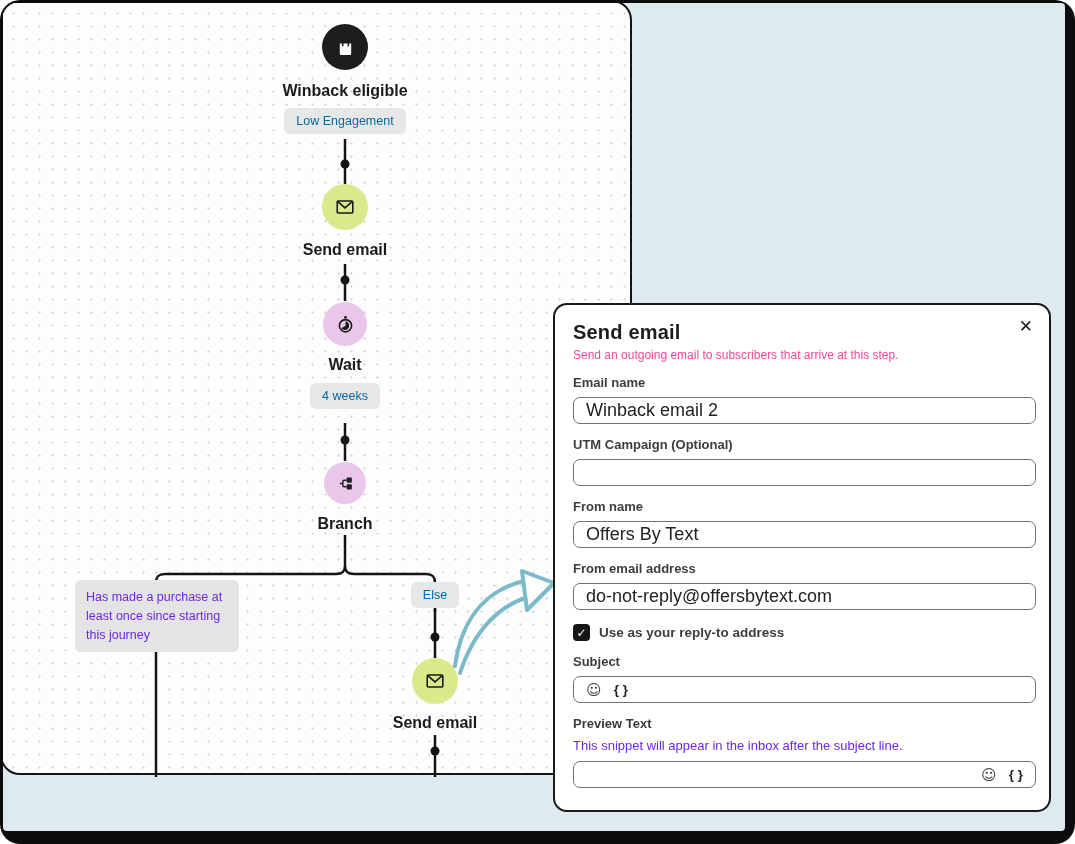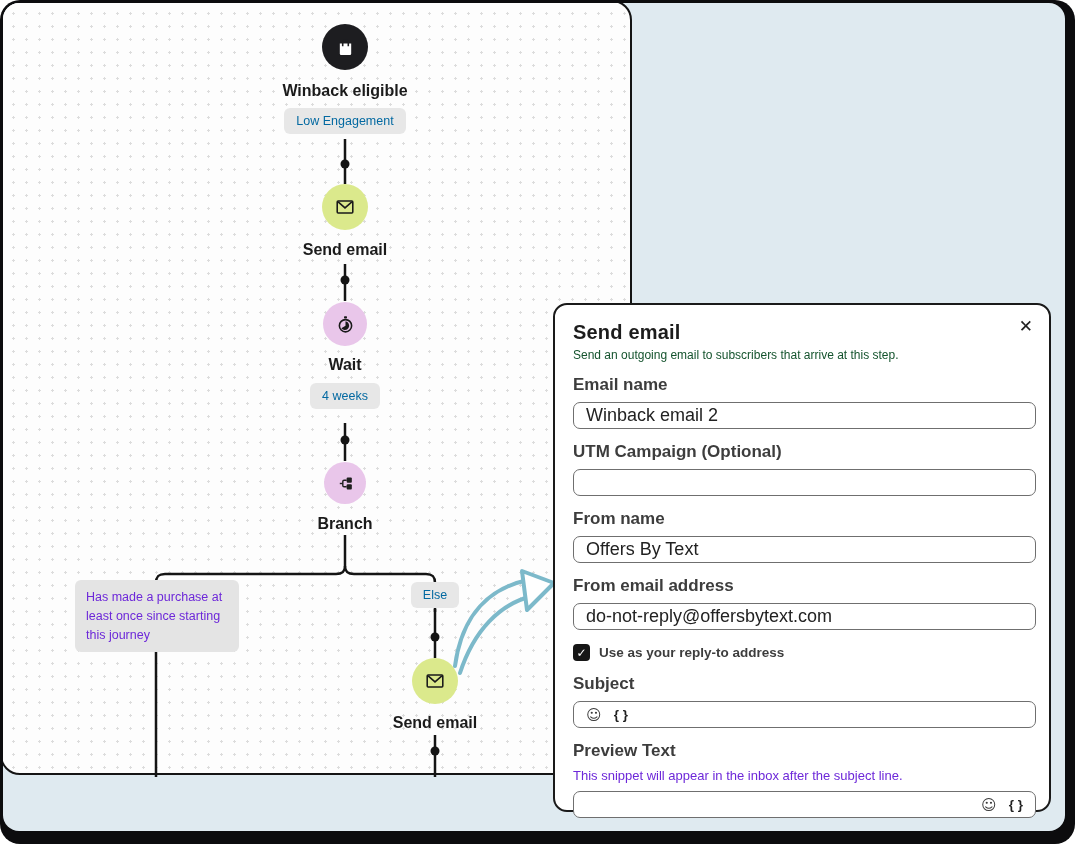--- a/index.html
+++ b/index.html
@@ -1,18 +1,18 @@
 <!DOCTYPE html>
 <html><head>
 <meta charset="utf-8">
 <style>
   * { margin:0; padding:0; box-sizing:border-box; }
   html,body { width:1075px; height:844px; background:#fff; font-family:"Liberation Sans","DejaVu Sans",sans-serif; }
   .frame { position:absolute; top:0; left:0; width:1075px; height:844px; background:#0c0c0e; border-radius:20px; overflow:hidden; }
-  .screen { position:absolute; top:3px; left:3px; width:1062px; height:828px; border-radius:16px; background:#dfeaf0; overflow:hidden; }
+  .screen { position:absolute; top:3px; left:3px; width:1062px; height:828px; border-radius:4px; background:#dfeaf0; overflow:hidden; }
 
   
   .canvas {
     position:absolute; top:-3px; left:-3px; width:632px; height:775px;
     background-color:#fdfdfd;
     background-image:radial-gradient(circle,#dcdcdc 1.1px, transparent 1.4px);
     background-size:13px 13px; background-position:5px 5px;
     border:2.5px solid #141414; border-radius:20px;
   }
   .connectors { position:absolute; top:0; left:0; }
@@ -25,23 +25,23 @@
   .badge { display:inline-block; background:#e7e7e7; color:#0369a1; font-size:12.5px; padding:6px 12px; border-radius:6px; }
   .branch-note { position:absolute; background:#e4e4e4; color:#6d28d9; font-size:12.5px; line-height:1.5; padding:8px 11px; border-radius:6px; width:164px; }
 
   
   .big-heading { position:absolute; left:560px; top:216px; font-family:"DejaVu Sans",sans-serif; font-weight:800; font-size:56px; color:#0d0d0d; letter-spacing:0px; }
   .hand-arrow { position:absolute; left:437px; top:557px; }
 
   
   .panel { position:absolute; left:550px; top:300px; width:498px; height:509px; background:#fff; border:2px solid #1a1a1a; border-radius:14px; padding:16px 18px; }
   .panel-title { font-size:20px; font-weight:800; color:#1c1c1c; letter-spacing:.2px; }
-  .panel-sub { font-size:12px; color:#14532d; margin-top:4px; }
+  .panel-sub { font-size:12px; color:#ec4899; margin-top:4px; }
   .close-btn { position:absolute; top:8px; right:12px; font-size:17px; color:#222; cursor:pointer; line-height:1.4; padding:2px 4px; }
-  .field-label { font-size:17px; font-weight:bold; color:#3d3d3d; margin-top:13px; margin-bottom:7px; }
+  .field-label { font-size:13px; font-weight:bold; color:#3d3d3d; margin-top:13px; margin-bottom:7px; }
   .helper { font-size:13px; color:#6d28d9; margin-top:2px; margin-bottom:8px; }
   .text-input, .input-wrap { width:463px; height:27px; border:1px solid #6f6f6f; border-radius:7px; background:#fff; }
   .text-input { padding:0 12px; font-size:18px; color:#222; font-family:"Liberation Sans","DejaVu Sans",sans-serif; outline:none; display:block; }
   .input-wrap { display:flex; align-items:center; padding:0 12px; gap:12px; }
   .input-wrap input { flex:1; border:none; outline:none; font-size:13px; color:#222; background:transparent; font-family:"Liberation Sans","DejaVu Sans",sans-serif; }
   .emoji-ic { font-family:"DejaVu Sans",sans-serif; font-size:15px; color:#3a3a3a; cursor:pointer; }
   .braces-ic { font-size:13.5px; font-weight:bold; color:#1f1f1f; cursor:pointer; letter-spacing:0px; }
   .check-row { display:flex; align-items:center; gap:9px; margin-top:14px; }
   .checkbox { width:17px; height:17px; background:#161616; border-radius:4px; color:#fff; font-size:12px; display:flex; align-items:center; justify-content:center; cursor:pointer; }
   .check-label { font-size:13.5px; font-weight:bold; color:#3d3d3d; }

